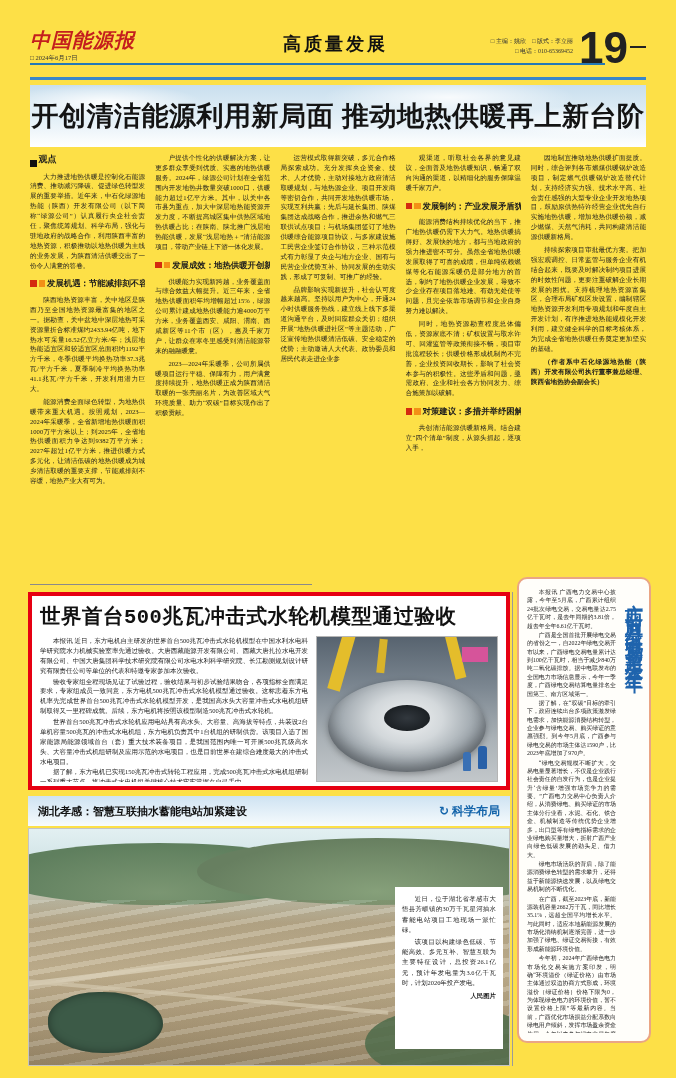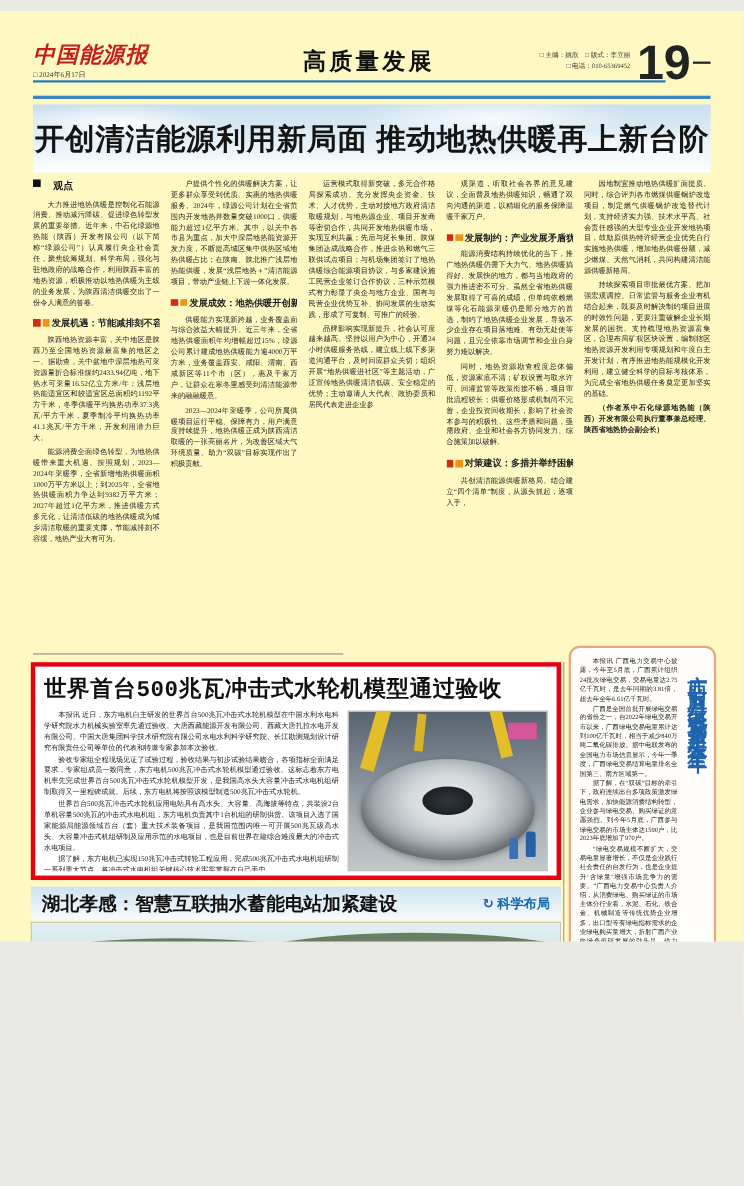--- a/index.html
+++ b/index.html
@@ -1,30 +1,30 @@
 <!DOCTYPE html>
 <html><head>
 <meta charset="utf-8">
 <style>
   * { margin:0; padding:0; box-sizing:border-box; }
   html,body { background:#e9e9e6; }
   .page {
-    position:relative; width:676px; height:846px; margin:10px auto;
-    background:#fef9c3; overflow:hidden;
+    position:relative; width:676px; height:1078px; margin:0 auto;
+    background:#fde047; overflow:hidden;
     font-family:"Liberation Serif","DejaVu Serif",serif; color:#1a1a1a;
   }
   
   .masthead { position:absolute; left:30px; top:30px; width:616px; height:34px;
     display:flex; align-items:flex-start; justify-content:space-between; }
   .mast-left { width:150px; }
   .paper-name { font-family:"Liberation Serif","DejaVu Serif",serif; font-style:italic;
     font-weight:bold; font-size:20px; color:#c41e1e; letter-spacing:1px; line-height:1; }
   .paper-date { font-size:6.5px; color:#333; margin-top:4px; }
   .section-title { font-family:"Liberation Sans","DejaVu Sans",sans-serif;
-    font-weight:bold; font-size:21px; letter-spacing:3px; color:#111; margin-top:2px; }
+    font-weight:bold; font-size:18px; letter-spacing:3px; color:#111; margin-top:2px; }
   .mast-right { display:flex; align-items:flex-start; gap:6px; }
   .staff { text-align:right; font-size:6px; color:#333; line-height:1.7; margin-top:6px; }
   .pagenum-wrap { display:flex; align-items:center; }
   .pagenum { font-family:"Liberation Sans","DejaVu Sans",sans-serif; font-weight:bold;
     font-size:44px; line-height:0.82; color:#222; }
   .pagenum-underline { width:16px; height:2px; background:#222; margin-left:2px; margin-bottom:2px; }
   .rule-thin  { position:absolute; left:30px; top:63px; width:575px; height:1.5px; background:#2579b5; }
   .rule-thick { position:absolute; left:30px; top:77px; width:616px; height:3px; background:#3a87c8; }
   
   .main-art { position:absolute; left:30px; top:85px; width:616px; }
@@ -33,21 +33,21 @@
       radial-gradient(ellipse 140px 26px at 12% 28%, rgba(255,255,255,.95), rgba(255,255,255,0) 70%),
       radial-gradient(ellipse 180px 30px at 68% 20%, rgba(255,255,255,.85), rgba(255,255,255,0) 70%),
       radial-gradient(ellipse 120px 24px at 90% 60%, rgba(255,255,255,.8), rgba(255,255,255,0) 70%),
       linear-gradient(180deg,#c9dfee 0%, #e6f1f8 60%, #ffffff 100%); text-align: right; }
   .headline-band h1 { font-family:"Liberation Sans","DejaVu Sans",sans-serif; font-weight:bold;
     font-size:27px; letter-spacing:0.5px; color:#141414; white-space:nowrap; }
   .columns { display:flex; gap:10px; margin-top:6px; height:424px; overflow:hidden; }
   .col { flex:1; font-size:6.6px; line-height:1.5; text-align:justify; color:#1c1c1c; overflow:hidden; }
   .col p { margin-bottom:3px; text-indent:2em; }
   .col p.note { font-weight:bold; }
-  .opinion-tag { display:flex; align-items:flex-start; gap:12px; font-family:"Liberation Sans","DejaVu Sans",sans-serif;
+  .opinion-tag { display:flex; align-items:flex-end; gap:2px; font-family:"Liberation Sans","DejaVu Sans",sans-serif;
     font-weight:bold; font-size:9px; margin-bottom:5px; }
   .subhead { display:flex; align-items:center; gap:2px; margin:7px 0 5px;
     font-family:"Liberation Sans","DejaVu Sans",sans-serif; font-weight:bold; font-size:8.4px; white-space:nowrap; }
   .sq { width:6.5px; height:6.5px; flex:none; display:inline-block; }
   .sq.black { background:#111; }
   .sq.red { background:#d42a10; }
   .sq.orange { background:#f39016; }
   .hr-cols { position:absolute; left:30px; top:584px; width:282px; height:1px; background:#8a8a8a; }
   .vrule { position:absolute; left:512px; top:592px; width:1px; height:474px; background:#9a9a9a; }
   
@@ -68,21 +68,21 @@
     border-radius:50%; box-shadow:inset 0 -8px 14px rgba(0,0,0,.28), 0 2px 6px rgba(0,0,0,.3);
     background:radial-gradient(ellipse at 50% 42%, #eef0f1 0%, #d3d8db 32%, #a4acb2 58%, #828a91 74%, #b0b7bb 100%); }
   .tp-hole { position:absolute; left:50%; top:56%; width:46px; height:26px; transform:translate(-50%,-50%);
     border-radius:50%; background:radial-gradient(#32383e,#121619); }
   .tp-worker { position:absolute; right:10px; bottom:12px; width:9px; height:23px; background:#2860a8; border-radius:3px 3px 1px 1px; }
   .tp-worker2 { position:absolute; right:26px; bottom:10px; width:8px; height:19px; background:#3a70b4; border-radius:3px 3px 1px 1px; }
   
   .pn-bar { position:absolute; left:28px; top:796px; width:482px; height:30px;
     background:linear-gradient(180deg,#cfe3f2 0%,#eef6fb 80%,#f8fbfd 100%);
     display:flex; align-items:center; justify-content:space-between; padding:0 10px; }
-  .pn-title { font-family:"Liberation Sans","DejaVu Sans",sans-serif; font-weight:bold; font-size:17px; color:#111; }
+  .pn-title { font-family:"Liberation Sans","DejaVu Sans",sans-serif; font-weight:bold; font-size:11px; color:#111; }
   .pn-label { color:#1565ab; font-weight:bold; font-size:12px;
     font-family:"Liberation Sans","DejaVu Sans",sans-serif; display:flex; align-items:center; gap:3px; }
   .pn-icon { font-size:12px; line-height:1; }
   .pn-photo { position:absolute; left:28px; top:828px; width:482px; height:238px; overflow:hidden;
     border:1px solid #c4c4c4; background:linear-gradient(180deg,#dcebee 0%, #cfe0e2 10%, #c8d8d2 16%, #b7a98a 40%, #c3b392 60%, #a99878 85%, #958567 100%); }
   .pn-sky { position:absolute; left:0; top:0; width:100%; height:16%; background:linear-gradient(180deg,#e2f0f2,#cfe2e4); }
   .pn-mtn1 { position:absolute; left:-8%; top:6%; width:70%; height:26%; border-radius:50%;
     background:radial-gradient(ellipse at 50% 80%, #7b9672, #5f7f5e 70%); }
   .pn-mtn2 { position:absolute; right:-10%; top:4%; width:75%; height:28%; border-radius:50%;
     background:radial-gradient(ellipse at 50% 80%, #86a07a, #677f60 70%); }

